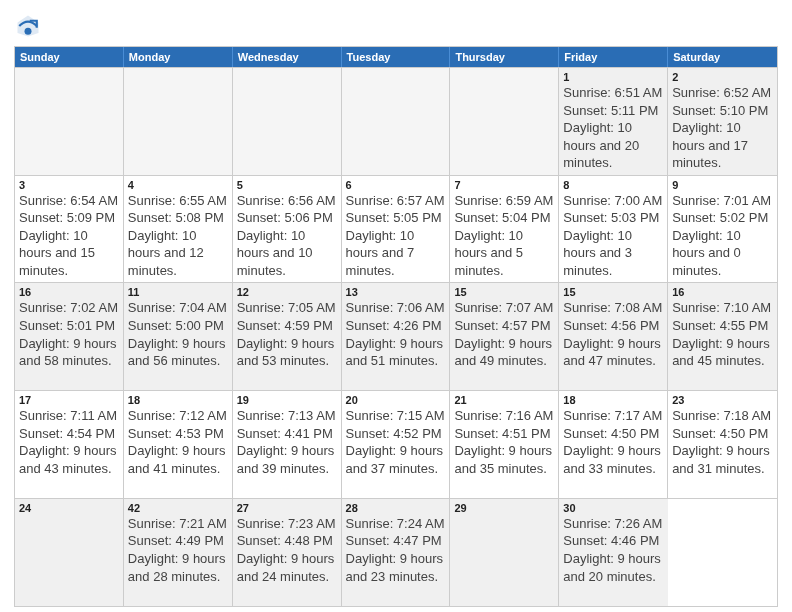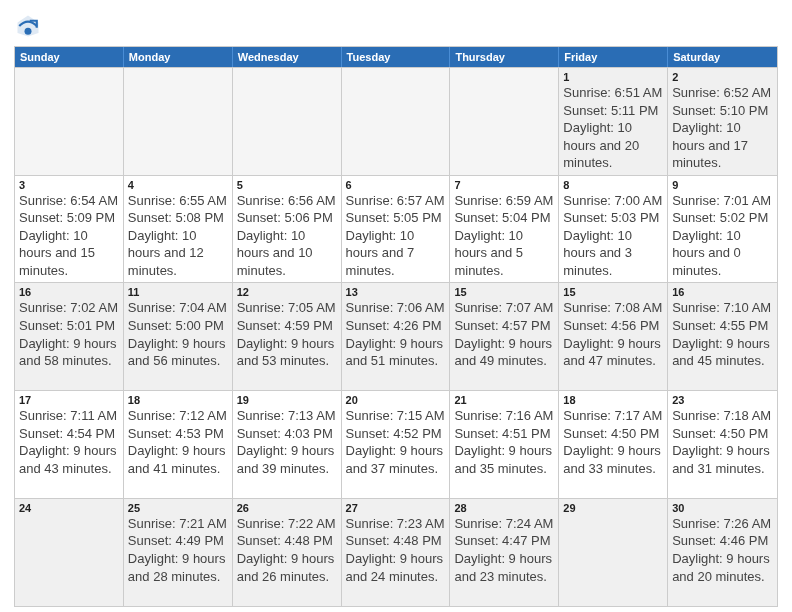--- a/index.html
+++ b/index.html
@@ -286,21 +286,21 @@
           <div class="cal-cell">
             <div class="day-num">18</div>
             <div class="day-info">Sunrise: 7:12 AM
 Sunset: 4:53 PM
 Daylight: 9 hours
 and 41 minutes.</div>
           </div>
           <div class="cal-cell">
             <div class="day-num">19</div>
             <div class="day-info">Sunrise: 7:13 AM
-Sunset: 4:03 PM
+Sunset: 4:41 PM
 Daylight: 9 hours
 and 39 minutes.</div>
           </div>
           <div class="cal-cell">
             <div class="day-num">20</div>
             <div class="day-info">Sunrise: 7:15 AM
 Sunset: 4:52 PM
 Daylight: 9 hours
 and 37 minutes.</div>
           </div>
@@ -324,32 +324,25 @@
 Sunset: 4:50 PM
 Daylight: 9 hours
 and 31 minutes.</div>
           </div>
         </div>
         <div class="cal-row">
           <div class="cal-cell shaded">
             <div class="day-num">24</div>
           </div>
           <div class="cal-cell shaded">
-            <div class="day-num">25</div>
+            <div class="day-num">42</div>
             <div class="day-info">Sunrise: 7:21 AM
 Sunset: 4:49 PM
 Daylight: 9 hours
 and 28 minutes.</div>
-          </div>
-          <div class="cal-cell shaded">
-            <div class="day-num">26</div>
-            <div class="day-info">Sunrise: 7:22 AM
-Sunset: 4:48 PM
-Daylight: 9 hours
-and 26 minutes.</div>
           </div>
           <div class="cal-cell shaded">
             <div class="day-num">27</div>
             <div class="day-info">Sunrise: 7:23 AM
 Sunset: 4:48 PM
 Daylight: 9 hours
 and 24 minutes.</div>
           </div>
           <div class="cal-cell shaded">
             <div class="day-num">28</div>

